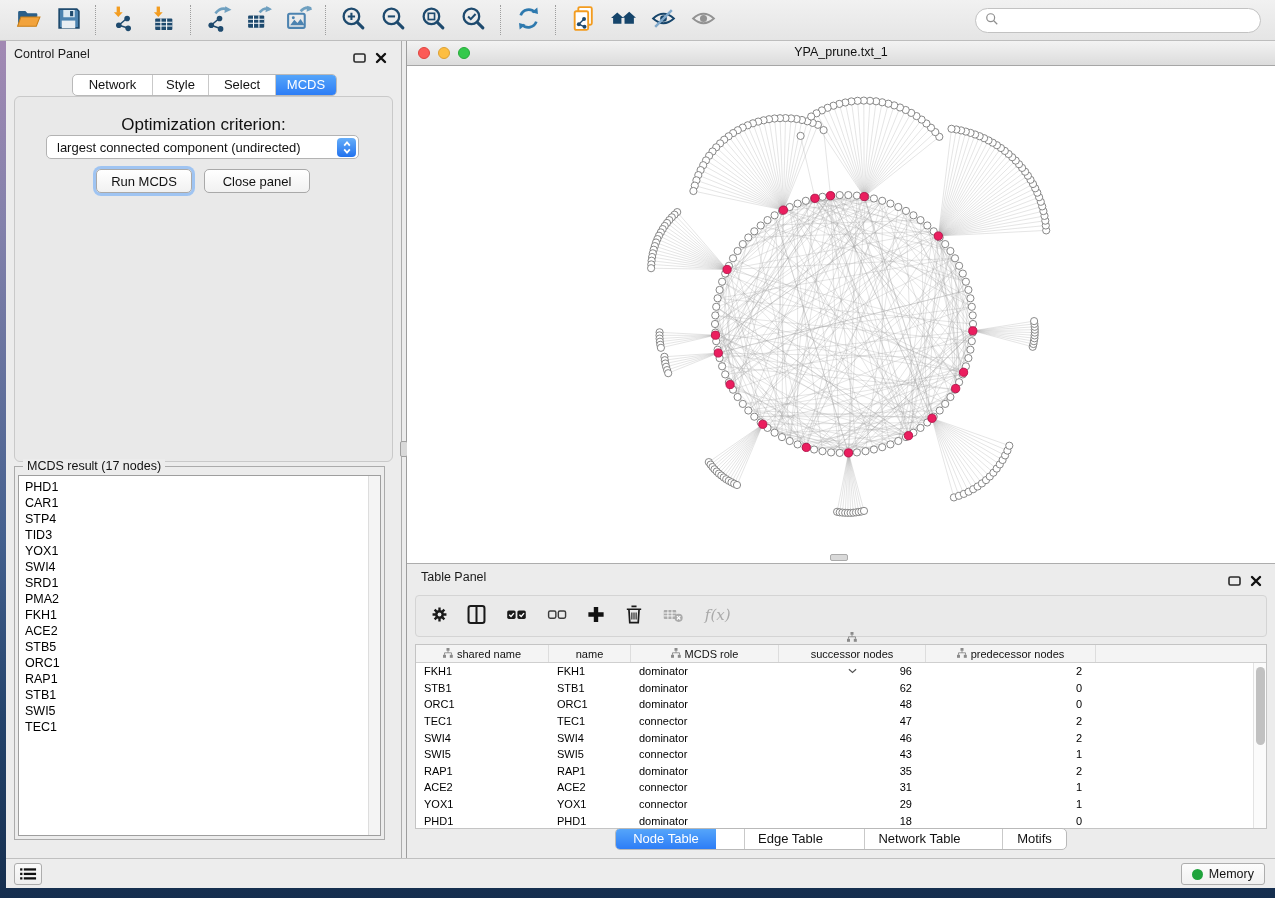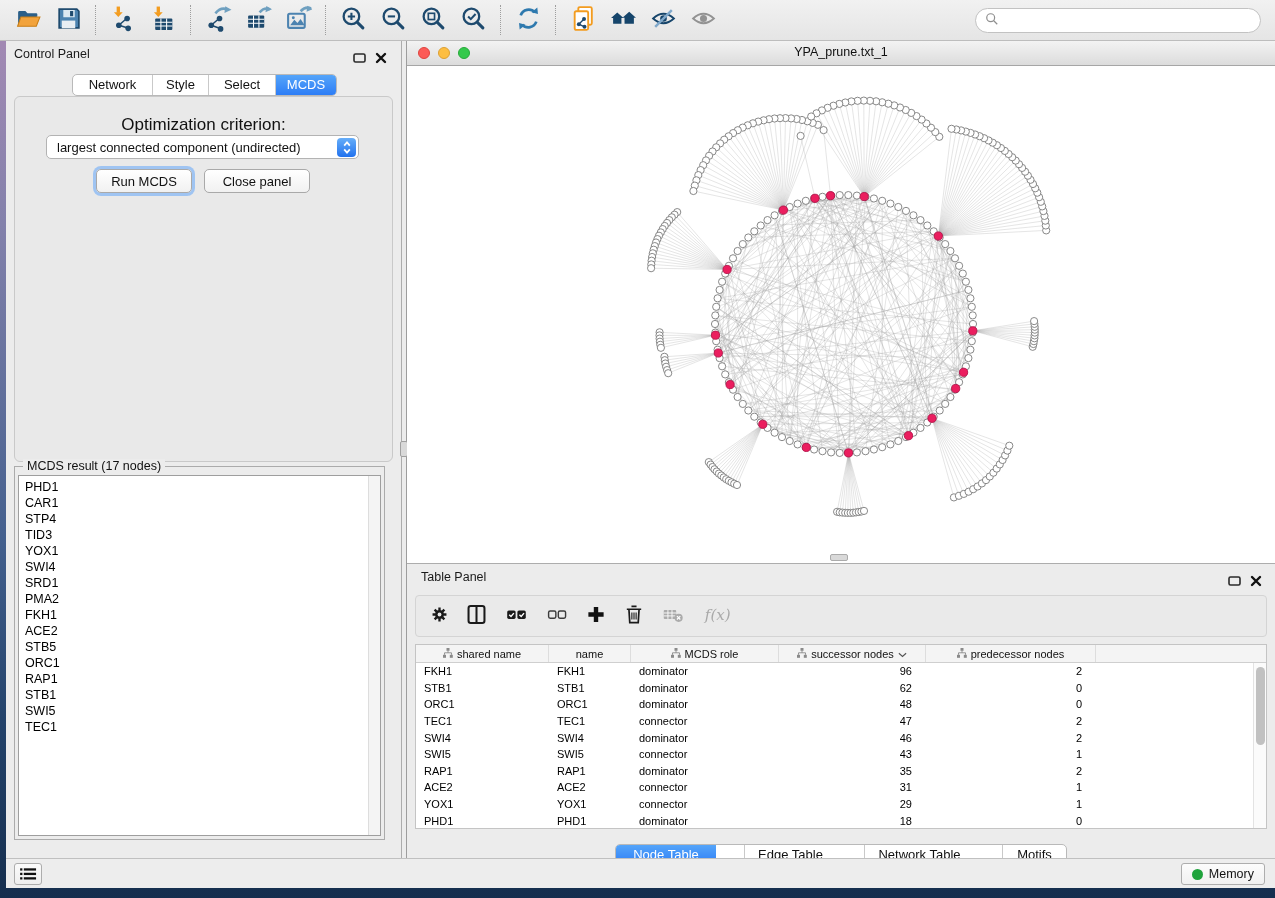--- a/index.html
+++ b/index.html
@@ -94,21 +94,21 @@
     border-right:1px solid #ddd; cursor:pointer; }
   .th.fill { flex:1; border-right:none; cursor:default; }
   .type-ic { width:10px; height:10px; }
   .sort-ic { width:9px; height:6px; }
   .tr { display:flex; height:16.6px; align-items:center; cursor:default; }
   .td { font-size:11px; color:#000; overflow:hidden; white-space:nowrap; }
   .td.l { padding-left:8px; text-align:left; }
   .td.r { padding-right:14px; text-align:right; }
   .tbl-scroll { position:absolute; right:0; top:18px; bottom:0; width:13px; background:#fbfbfb; border-left:1px solid #e3e3e3; }
   .tbl-thumb { position:absolute; left:2px; top:4px; width:9px; height:78px; background:#c1c1c1; border-radius:5px; }
-  .tbl-tabs { left:50%; transform:translateX(-50%); top:280px;gap:28px; }
+  .tbl-tabs { left:50%; transform:translateX(-50%); top:264px;gap:28px; }
 
   
   .status-bar { position:absolute; left:6px; top:858px; width:1269px; height:30px;
     background:#ededed; border-top:1px solid #c0c0c0; }
   .menu-btn { position:absolute; left:8px; top:4px; width:28px; height:22px;
     background:linear-gradient(#fbfbfb,#efefef); border:1px solid #adadad; border-radius:3px;
     display:flex; align-items:center; justify-content:center; cursor:pointer; }
   .menu-btn svg { width:18px; height:14px; }
   .memory-btn { position:absolute; right:10px; top:4px; height:22px; padding:0 10px;
     display:flex; align-items:center; gap:6px; background:linear-gradient(#fcfcfc,#f0f0f0);
@@ -1144,21 +1144,21 @@
             <span><svg class="type-ic" viewBox="0 0 10 10">
                 <g fill="#8a8a8a">
                   <rect x="3.5" y="0" width="3" height="2.8"></rect>
                   <rect x="0" y="6.8" width="3" height="3"></rect>
                   <rect x="6.8" y="6.8" width="3" height="3"></rect>
                 </g>
                 <path d="M5 2.8v2M1.5 6.8V4.8h7v2" fill="none" stroke="#8a8a8a" stroke-width="0.9"></path>
               </svg></span>
             <span>MCDS role</span>
           </div>
-          <div class="th" style="width: 147px;">
+          <div class="th" style="width: 147px; flex-direction: column;">
             <span><svg class="type-ic" viewBox="0 0 10 10">
                 <g fill="#8a8a8a">
                   <rect x="3.5" y="0" width="3" height="2.8"></rect>
                   <rect x="0" y="6.8" width="3" height="3"></rect>
                   <rect x="6.8" y="6.8" width="3" height="3"></rect>
                 </g>
                 <path d="M5 2.8v2M1.5 6.8V4.8h7v2" fill="none" stroke="#8a8a8a" stroke-width="0.9"></path>
               </svg></span>
             <span>successor nodes</span>
             <span><svg class="sort-ic" viewBox="0 0 10 6">

